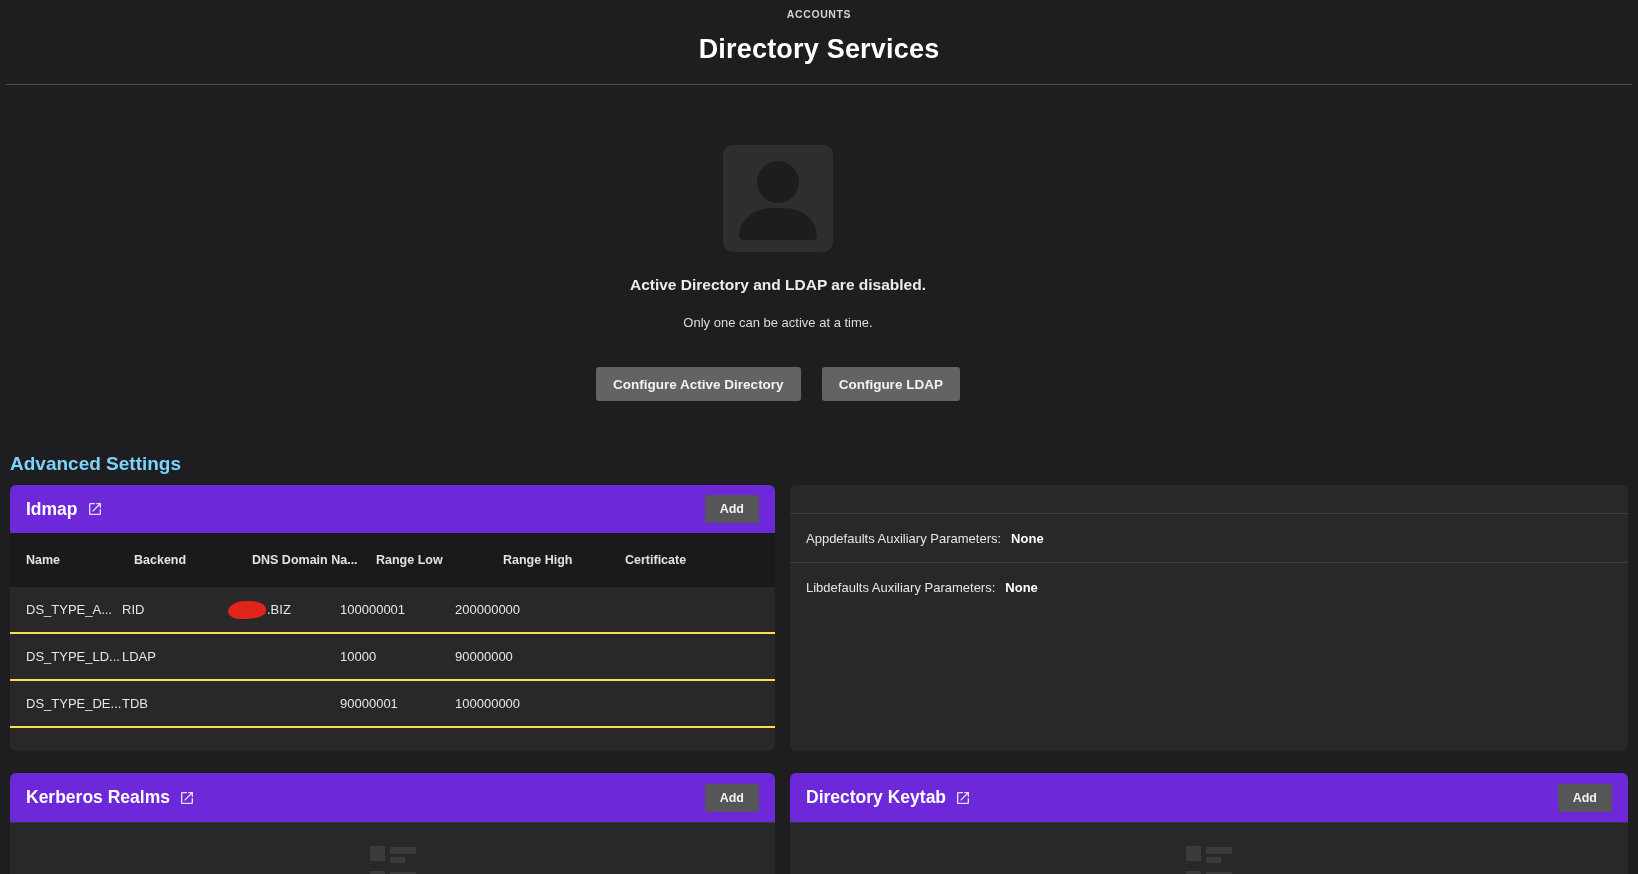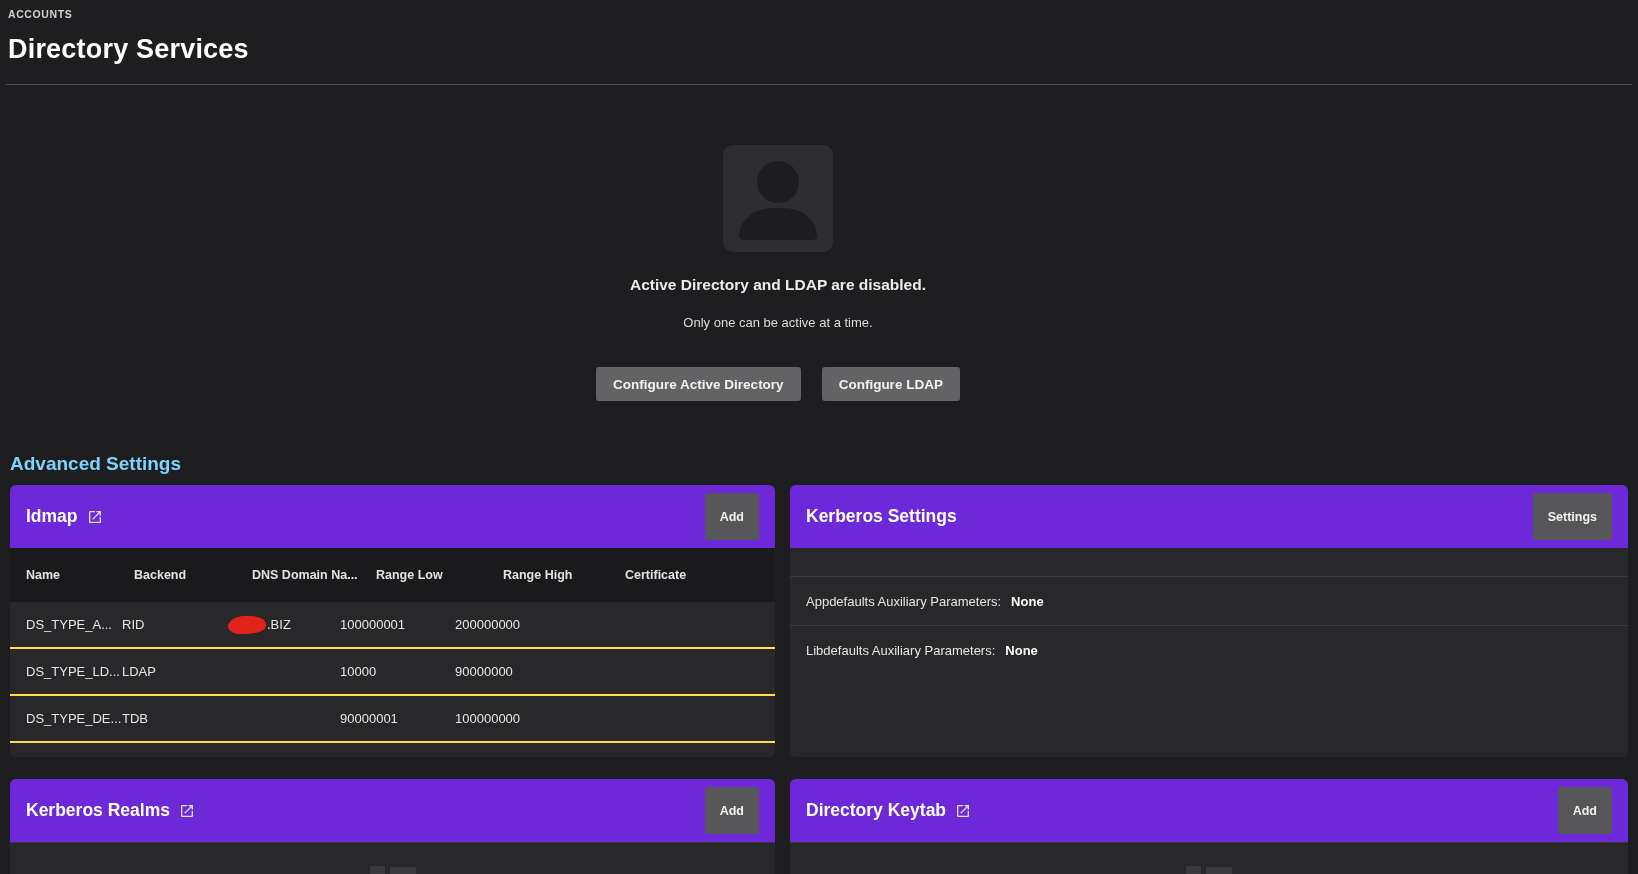--- a/index.html
+++ b/index.html
@@ -4,21 +4,21 @@
 <style>
   * { box-sizing: border-box; margin: 0; padding: 0; }
   html, body {
     width: 1638px; height: 874px; overflow: hidden;
     background: var(--page-bg, #1e1e21);
     font-family: "Liberation Sans", "DejaVu Sans", sans-serif;
     color: #e8e8e8;
   }
 
   
-  .page-header { padding: 8px 8px 0 8px; }
+  .page-header { padding: 8px 8px 0 8px; text-align: center; }
   .breadcrumb {
     font-size: 10.5px; font-weight: 700; letter-spacing: .6px;
     color: #d2d2d2; cursor: pointer;
   }
   .page-title {
     margin-top: 14px; font-size: 27px; font-weight: 700; color: #fff;
     letter-spacing: .2px;
   }
   .top-divider { border: none; border-top: 1px solid #4e4e51; margin: 19px 6px 0 6px; }
 
@@ -46,21 +46,21 @@
   .hero-buttons { margin-top: 37px; display: flex; gap: 21px; }
   .btn {
     display: inline-flex; align-items: center; justify-content: center;
     background: var(--button-gray, #636366); color: #f2f2f2;
     border: none; border-radius: 3px; cursor: pointer;
     font-family: inherit; font-weight: 700; font-size: 13.5px;
     height: 34px; padding: 0 17px;
   }
   .btn.small {
     background: var(--action-button-gray, #565659);
-    height: 47px; padding: 4px 15px; font-size: 12.5px; border-radius: 2px;
+    height: 28px; padding: 4px 15px; font-size: 12.5px; border-radius: 2px;
   }
 
   
   .section-heading {
     margin: 52px 0 10px 10px; font-size: 19px; font-weight: 700; color: #7dd3fc;
   }
   .cards-grid {
     margin: 0 10px;
     display: grid;
     grid-template-columns: 765fr 838fr;
@@ -193,26 +193,20 @@
           <div class="cell">TDB</div>
           <div class="cell"></div>
           <div class="cell">90000001</div>
           <div class="cell">100000000</div>
           <div class="cell"></div>
         </div>
       </div>
   </div>
 
   <div class="card">
-    <div class="card-header">
-      <div class="card-title-wrap">
-        <span class="card-title">Kerberos Settings</span>
-      </div>
-      <button class="btn small">Settings</button>
-    </div>
     <div class="kv-body">
       <div class="kv-item">
         <span class="kv-label">Appdefaults Auxiliary Parameters:</span>
         <span class="kv-value">None</span>
       </div>
       <div class="kv-item">
         <span class="kv-label">Libdefaults Auxiliary Parameters:</span>
         <span class="kv-value">None</span>
       </div>
     </div>

